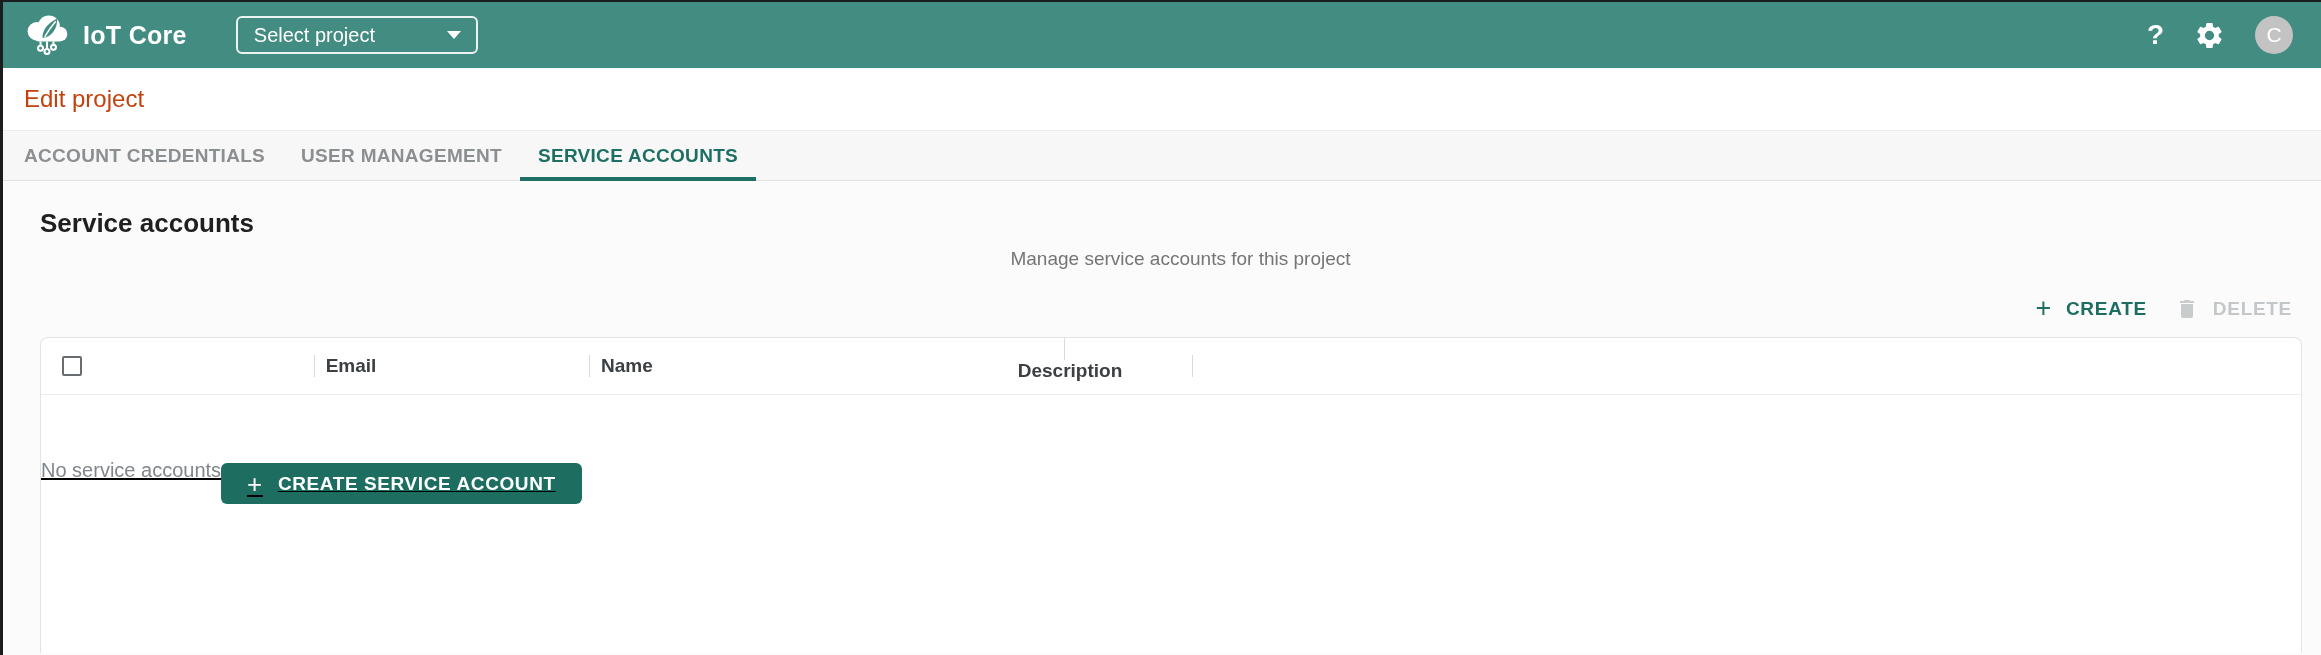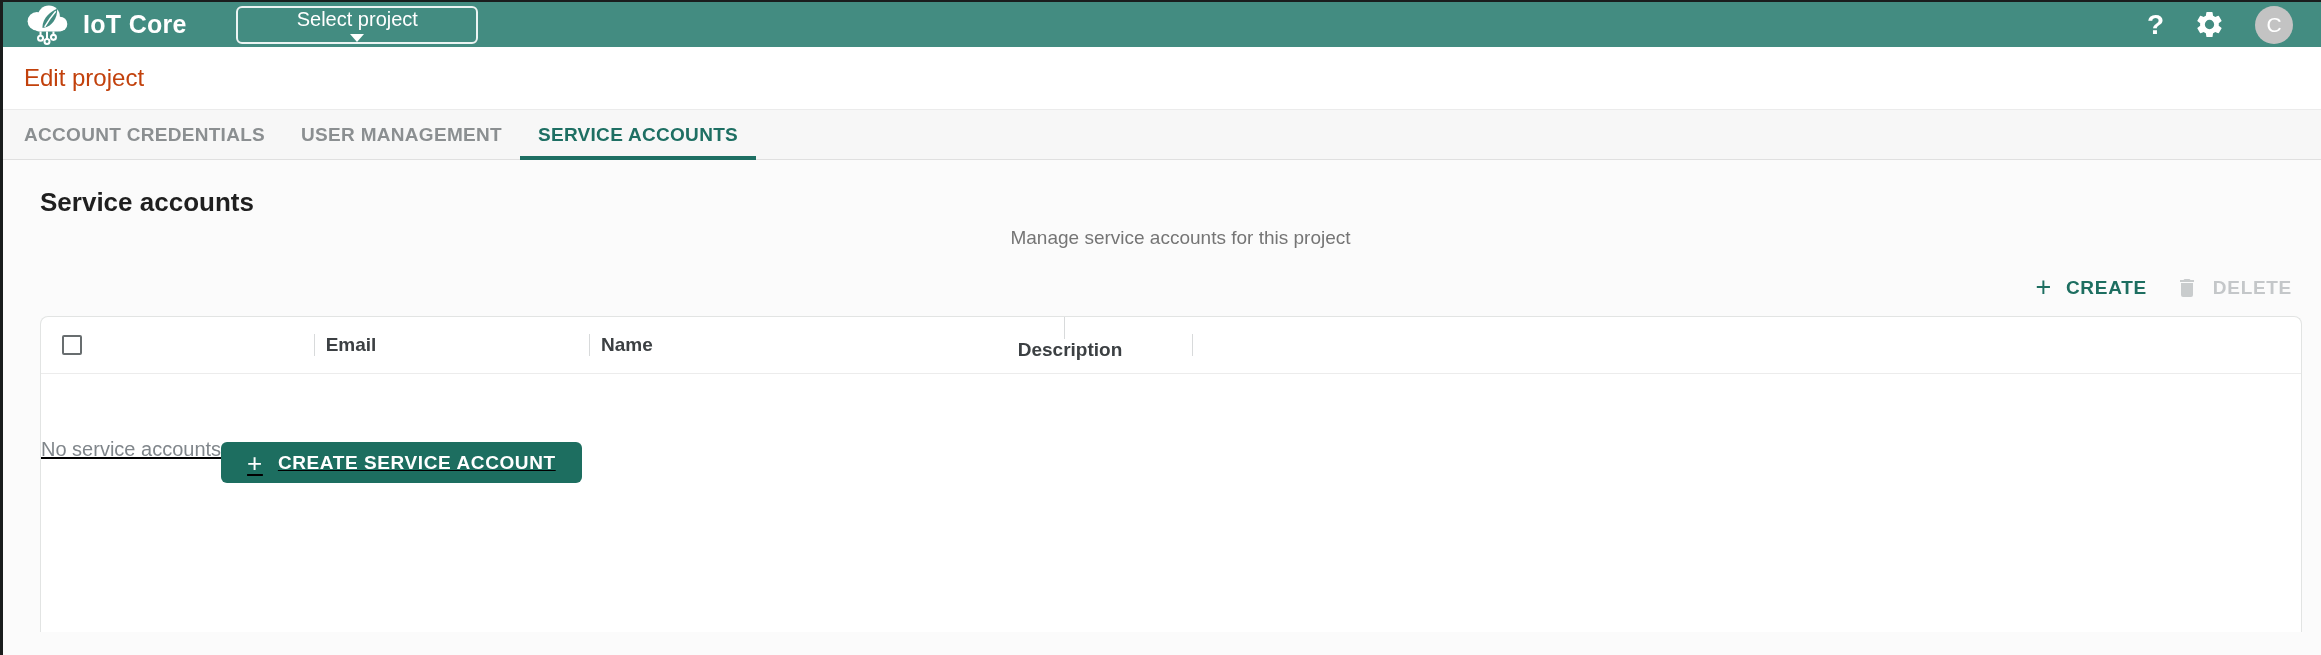--- a/index.html
+++ b/index.html
@@ -13,21 +13,21 @@
   body{
     font-family:"Liberation Sans",sans-serif;
     background:#fbfbfb;
     border-left:3px solid #1a1d1d;
     border-top:2px solid #1a1d1d;
     position:relative;
   }
 
   
   .app-header{
-    height:45px;
+    height:66px;
     background:var(--header-bg,#438c81);
     display:flex;
     align-items:center;
     padding:0 28px 0 20px;
   }
   .logo-svg{width:48px;height:46px;display:block;}
   .logo-leaf{fill:var(--header-bg,#438c81);}
   .app-name{
     color:#ffffff;
     font-size:25px;
@@ -43,21 +43,20 @@
     border:2px solid rgba(255,255,255,.9);
     border-radius:6px;
     background:transparent;
     color:#ffffff;
     font-size:20px;
     display:flex;
     align-items:center;
     justify-content:space-between;
     padding:0 15px 0 16px;
     cursor:pointer;
-    flex-direction:column;
   }
   .caret-down{
     width:0;height:0;
     border-left:7px solid transparent;
     border-right:7px solid transparent;
     border-top:8px solid #ffffff;
   }
   .header-right{
     margin-left:auto;
     display:flex;

